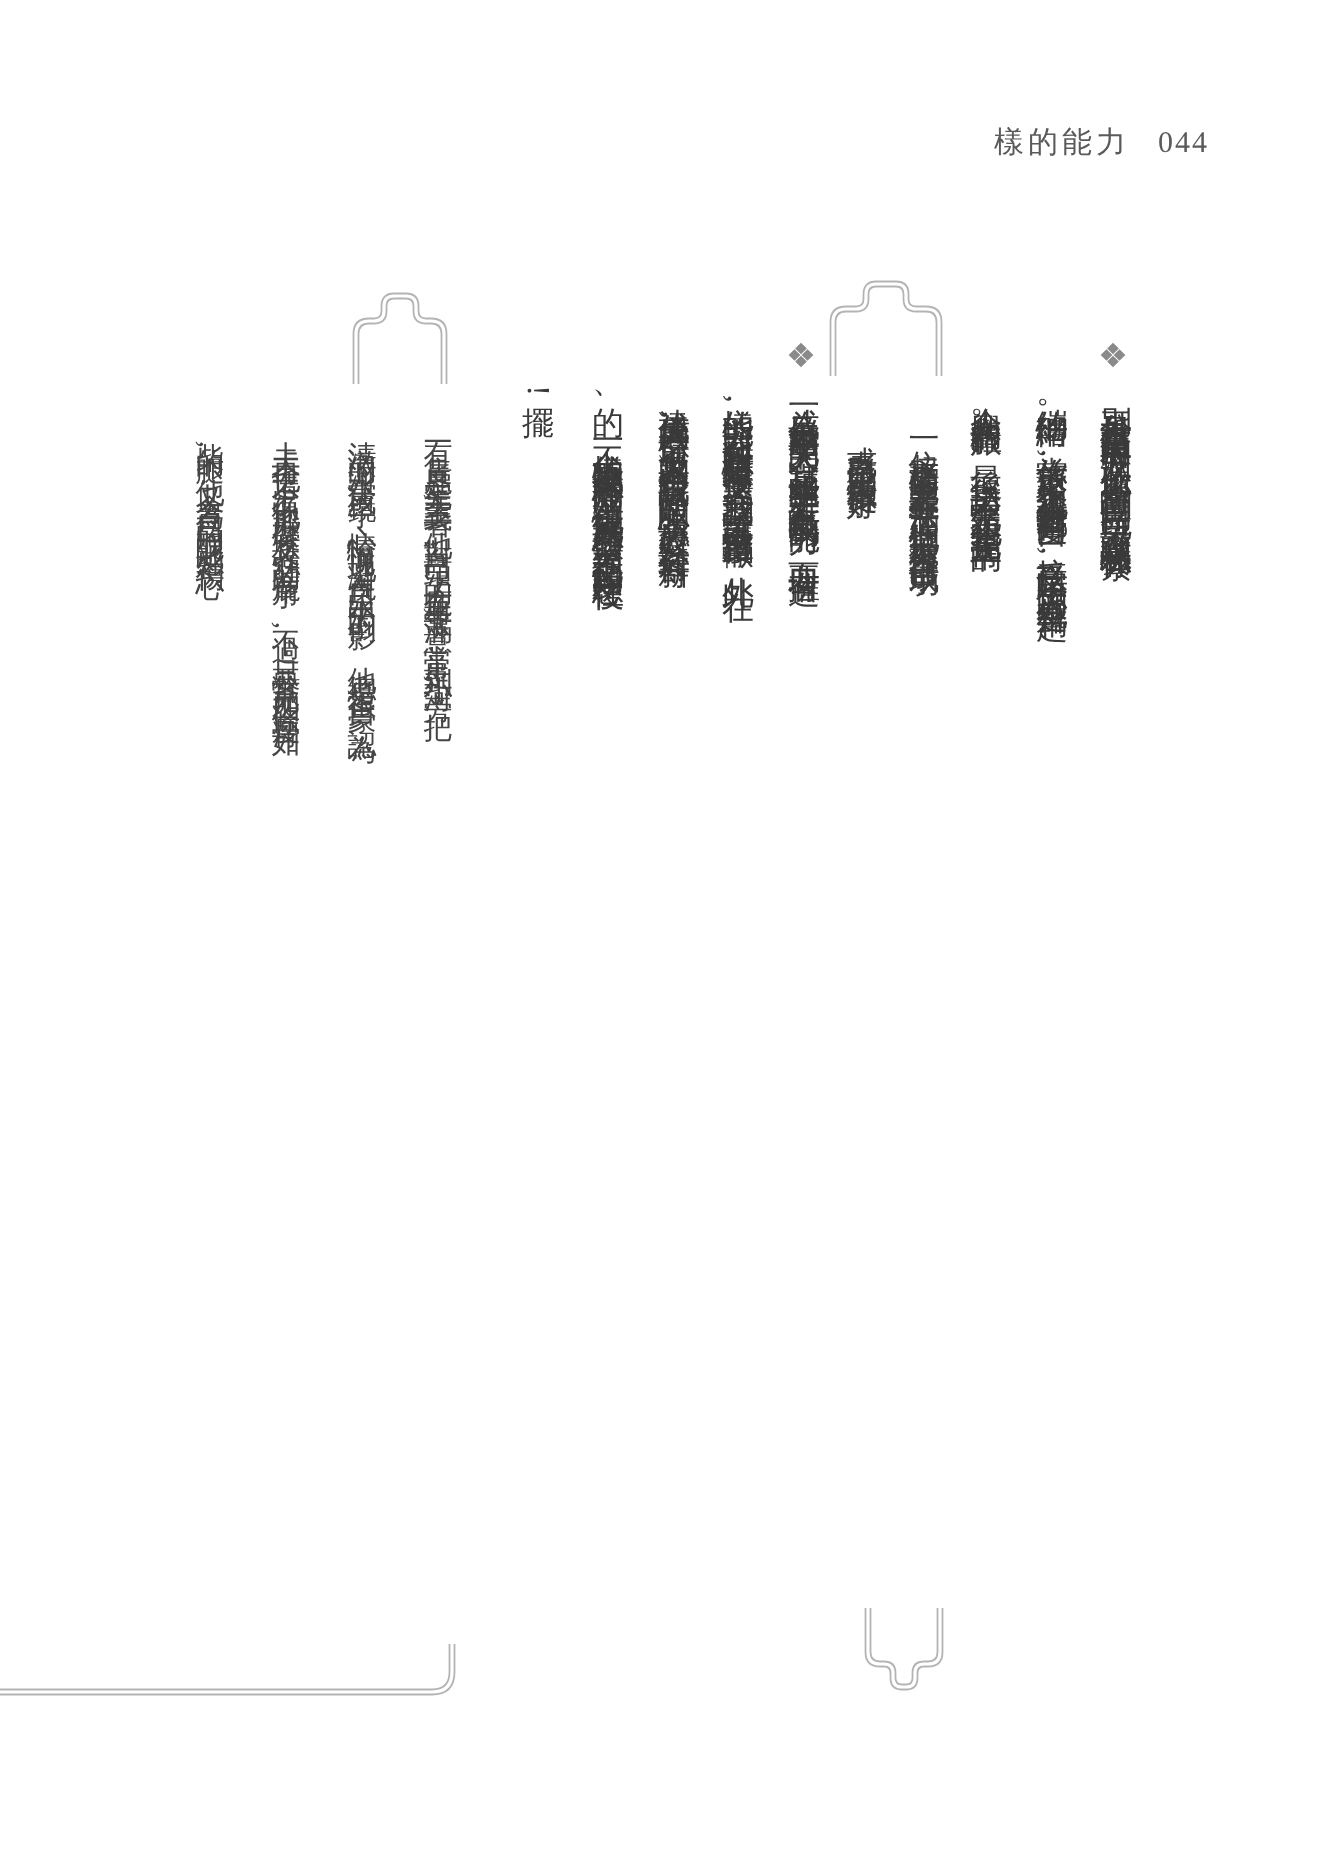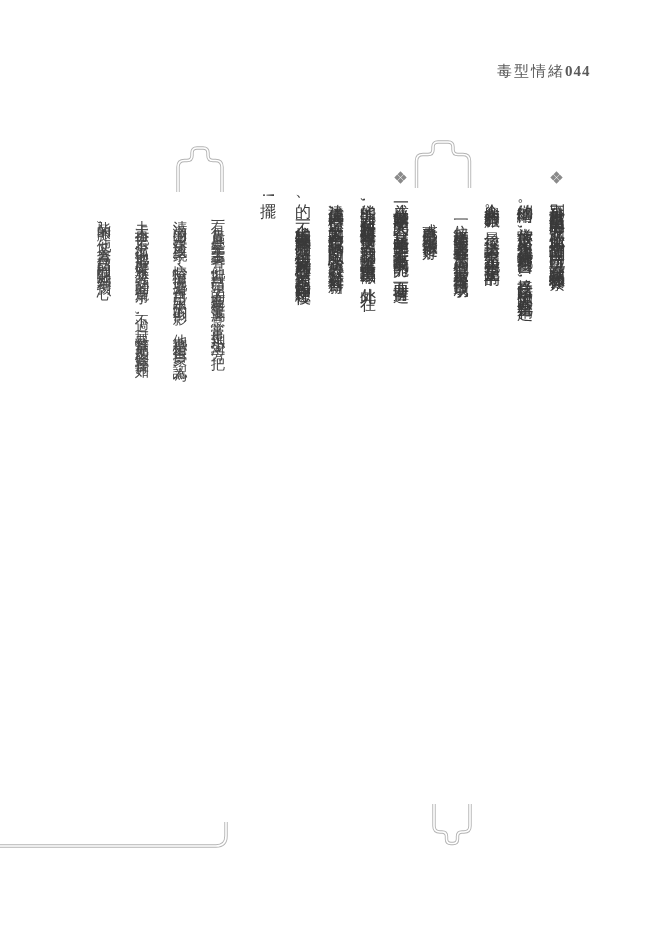--- a/index.html
+++ b/index.html
@@ -11,21 +11,21 @@
     font-family:"Liberation Serif","DejaVu Serif",serif;
   }
   .header{
     position:absolute;
     left:497px;top:62px;
     font-size:15px;
     color:#5a5a5a;
     letter-spacing:2px;
     white-space:nowrap;
   }
-  .header .pgnum{letter-spacing:1px;font-weight:bold;}
+  .header .pgnum{margin-left:14px;letter-spacing:1px;}
   .vcol{
     position:absolute;
     writing-mode:vertical-rl;
     text-orientation:mixed;
     white-space:nowrap;
     width:22px;
     line-height:22px;
     color:#3a3a3a;
   }
   .t-main{top:191px;font-size:16px;letter-spacing:1.6px;}
@@ -35,21 +35,21 @@
   .bracket{position:absolute;}
   .bk-outer{fill:none;stroke:#b4b4b4;stroke-width:3.4;}
   .bk-inner{fill:none;stroke:#ffffff;stroke-width:1.6;}
 </style>
 </head>
 <body>
 
 <div class="page">
 
   <div class="header">
-    <span>毒型情緒</span><span class="pgnum">044</span>
+    <span>樣的能力</span><span class="pgnum">044</span>
   </div>
 
   <svg class="marker" style="left:550px;top:171px" width="13" height="13" viewBox="0 0 16 16">
     <path fill="#8a8a8a" d="M8 .4 L11.6 4 8 7.6 4.4 4 Z M4 4.4 L7.6 8 4 11.6 .4 8 Z M12 4.4 L15.6 8 12 11.6 8.4 8 Z M8 8.4 L11.6 12 8 15.6 4.4 12 Z"></path>
   </svg>
   <div class="vcol t-main" style="left:546px">別再分析自己生命中的每一個狀況:你必須學會自嘲,開自己玩笑,讓幽默感緩和你緊</div>
   <div class="vcol t-main" style="left:514px">繃的情緒。當你放鬆下來,無論犯了什麼錯都愛自己、接受自己時,你的人生就會是一趟</div>
   <div class="vcol t-main" style="left:481px">令人興奮的旅程。最後,請勇於「不完美」,犯錯完全是正常的!</div>
 
   <svg class="bracket" style="left:414px;top:138px" width="58" height="50" viewBox="0 0 58 50">

